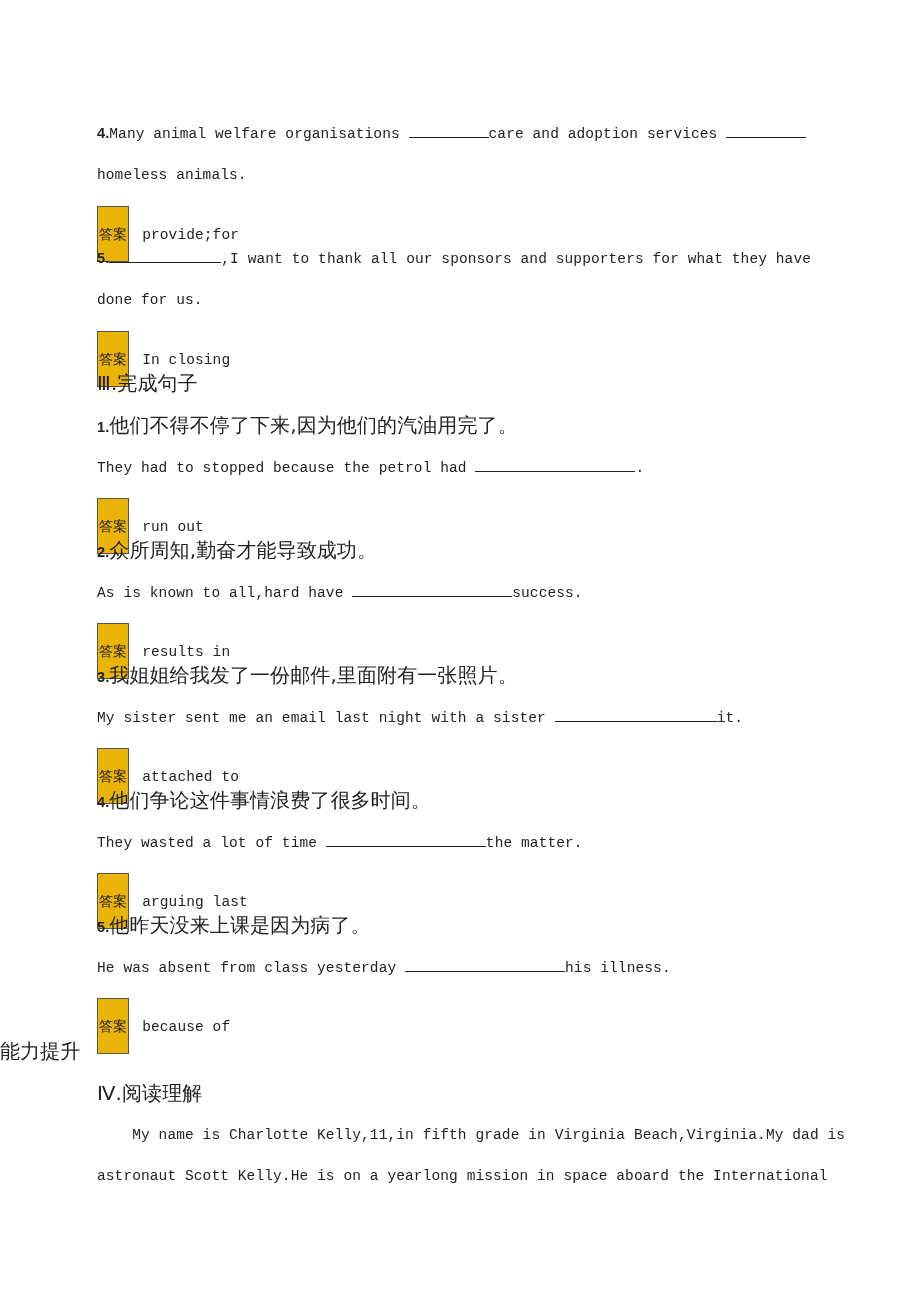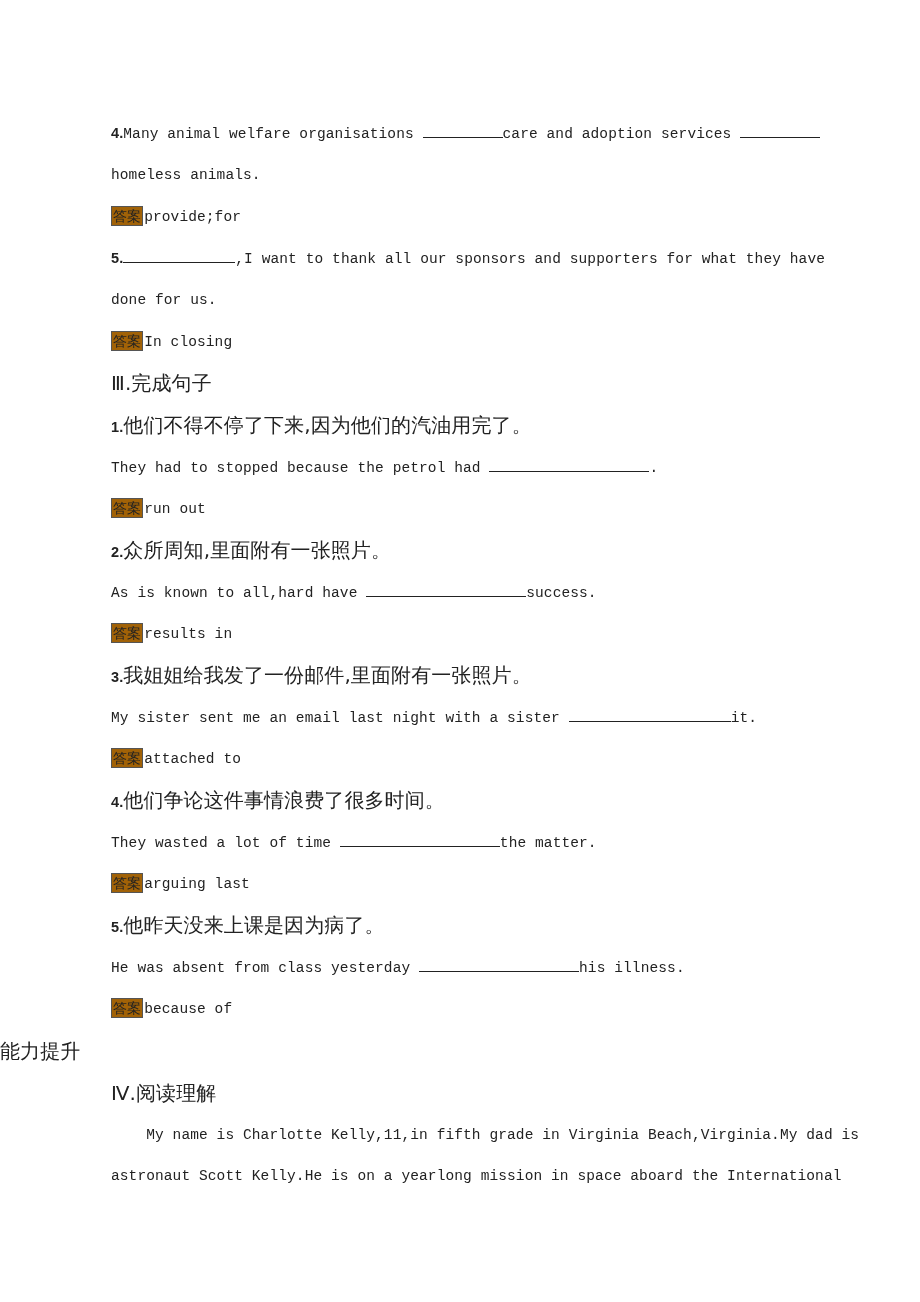--- a/index.html
+++ b/index.html
@@ -1,43 +1,43 @@
 <!DOCTYPE html>
 <html><head>
 <meta charset="utf-8">
 <style>
   html, body { margin: 0; padding: 0; background: #ffffff; }
   body { width: 920px; height: 1302px; position: relative; overflow: hidden;
          font-family: "Liberation Mono", "DejaVu Sans Mono", monospace; color: #222; }
-  .line { position: absolute; left: 111px; font-size: 14.5px; line-height: 20px; white-space: pre; letter-spacing: 0.1px; text-align: right; }
+  .line { position: absolute; left: 97px; font-size: 14.5px; line-height: 20px; white-space: pre; letter-spacing: 0.1px; text-align: right; }
   .num { font-weight: bold; font-family: "Liberation Sans", sans-serif; }
   .blank { display: inline-block; border-bottom: 1px solid #222; height: 14px; vertical-align: baseline; }
-  .badge { display: inline-block; background: #a16207; border: 1px solid #555; padding: 0 1px;
-           font-family: "DejaVu Sans", sans-serif; font-size: 14px; line-height: 18px; margin-right: 1px; }
+  .badge { display: inline-block; background: #eab308; border: 1px solid #555; padding: 18px 1px;
+           font-family: "DejaVu Sans", sans-serif; font-size: 14px; line-height: 18px; margin-right: 13px; }
   .cn { font-family: "DejaVu Sans", sans-serif; font-size: 20px; }
   .center { left: 0; width: 920px; text-align: left; }
 </style>
 </head>
 <body>
 
 <div class="line" style="top:123px"><span class="num">4.</span><span>Many animal welfare organisations </span><span class="blank" style="width:80px"></span><span>care and adoption services </span><span class="blank" style="width:80px"></span></div>
 <div class="line" style="top:165px">homeless animals.</div>
 <div class="line" style="top:206px"><span class="badge">答案</span><span>provide;for</span></div>
 
 <div class="line" style="top:248px"><span class="num">5.</span><span class="blank" style="width:112px"></span><span>,I want to thank all our sponsors and supporters for what they have</span></div>
 <div class="line" style="top:290px">done for us.</div>
 <div class="line" style="top:331px"><span class="badge">答案</span><span>In closing</span></div>
 
 <div class="line cn" style="top:373px">Ⅲ.完成句子</div>
 
 <div class="line" style="top:415px"><span class="num">1.</span><span class="cn">他们不得不停了下来,因为他们的汽油用完了。</span></div>
 <div class="line" style="top:457px"><span>They had to stopped because the petrol had </span><span class="blank" style="width:160px"></span><span>.</span></div>
 <div class="line" style="top:498px"><span class="badge">答案</span><span>run out</span></div>
 
-<div class="line" style="top:540px"><span class="num">2.</span><span class="cn">众所周知,里面附有一张照片。</span></div>
+<div class="line" style="top:540px"><span class="num">2.</span><span class="cn">众所周知,勤奋才能导致成功。</span></div>
 <div class="line" style="top:582px"><span>As is known to all,hard have </span><span class="blank" style="width:160px"></span><span>success.</span></div>
 <div class="line" style="top:623px"><span class="badge">答案</span><span>results in</span></div>
 
 <div class="line" style="top:665px"><span class="num">3.</span><span class="cn">我姐姐给我发了一份邮件,里面附有一张照片。</span></div>
 <div class="line" style="top:707px"><span>My sister sent me an email last night with a sister </span><span class="blank" style="width:162px"></span><span>it.</span></div>
 <div class="line" style="top:748px"><span class="badge">答案</span><span>attached to</span></div>
 
 <div class="line" style="top:790px"><span class="num">4.</span><span class="cn">他们争论这件事情浪费了很多时间。</span></div>
 <div class="line" style="top:832px"><span>They wasted a lot of time </span><span class="blank" style="width:160px"></span><span>the matter.</span></div>
 <div class="line" style="top:873px"><span class="badge">答案</span><span>arguing last</span></div>

